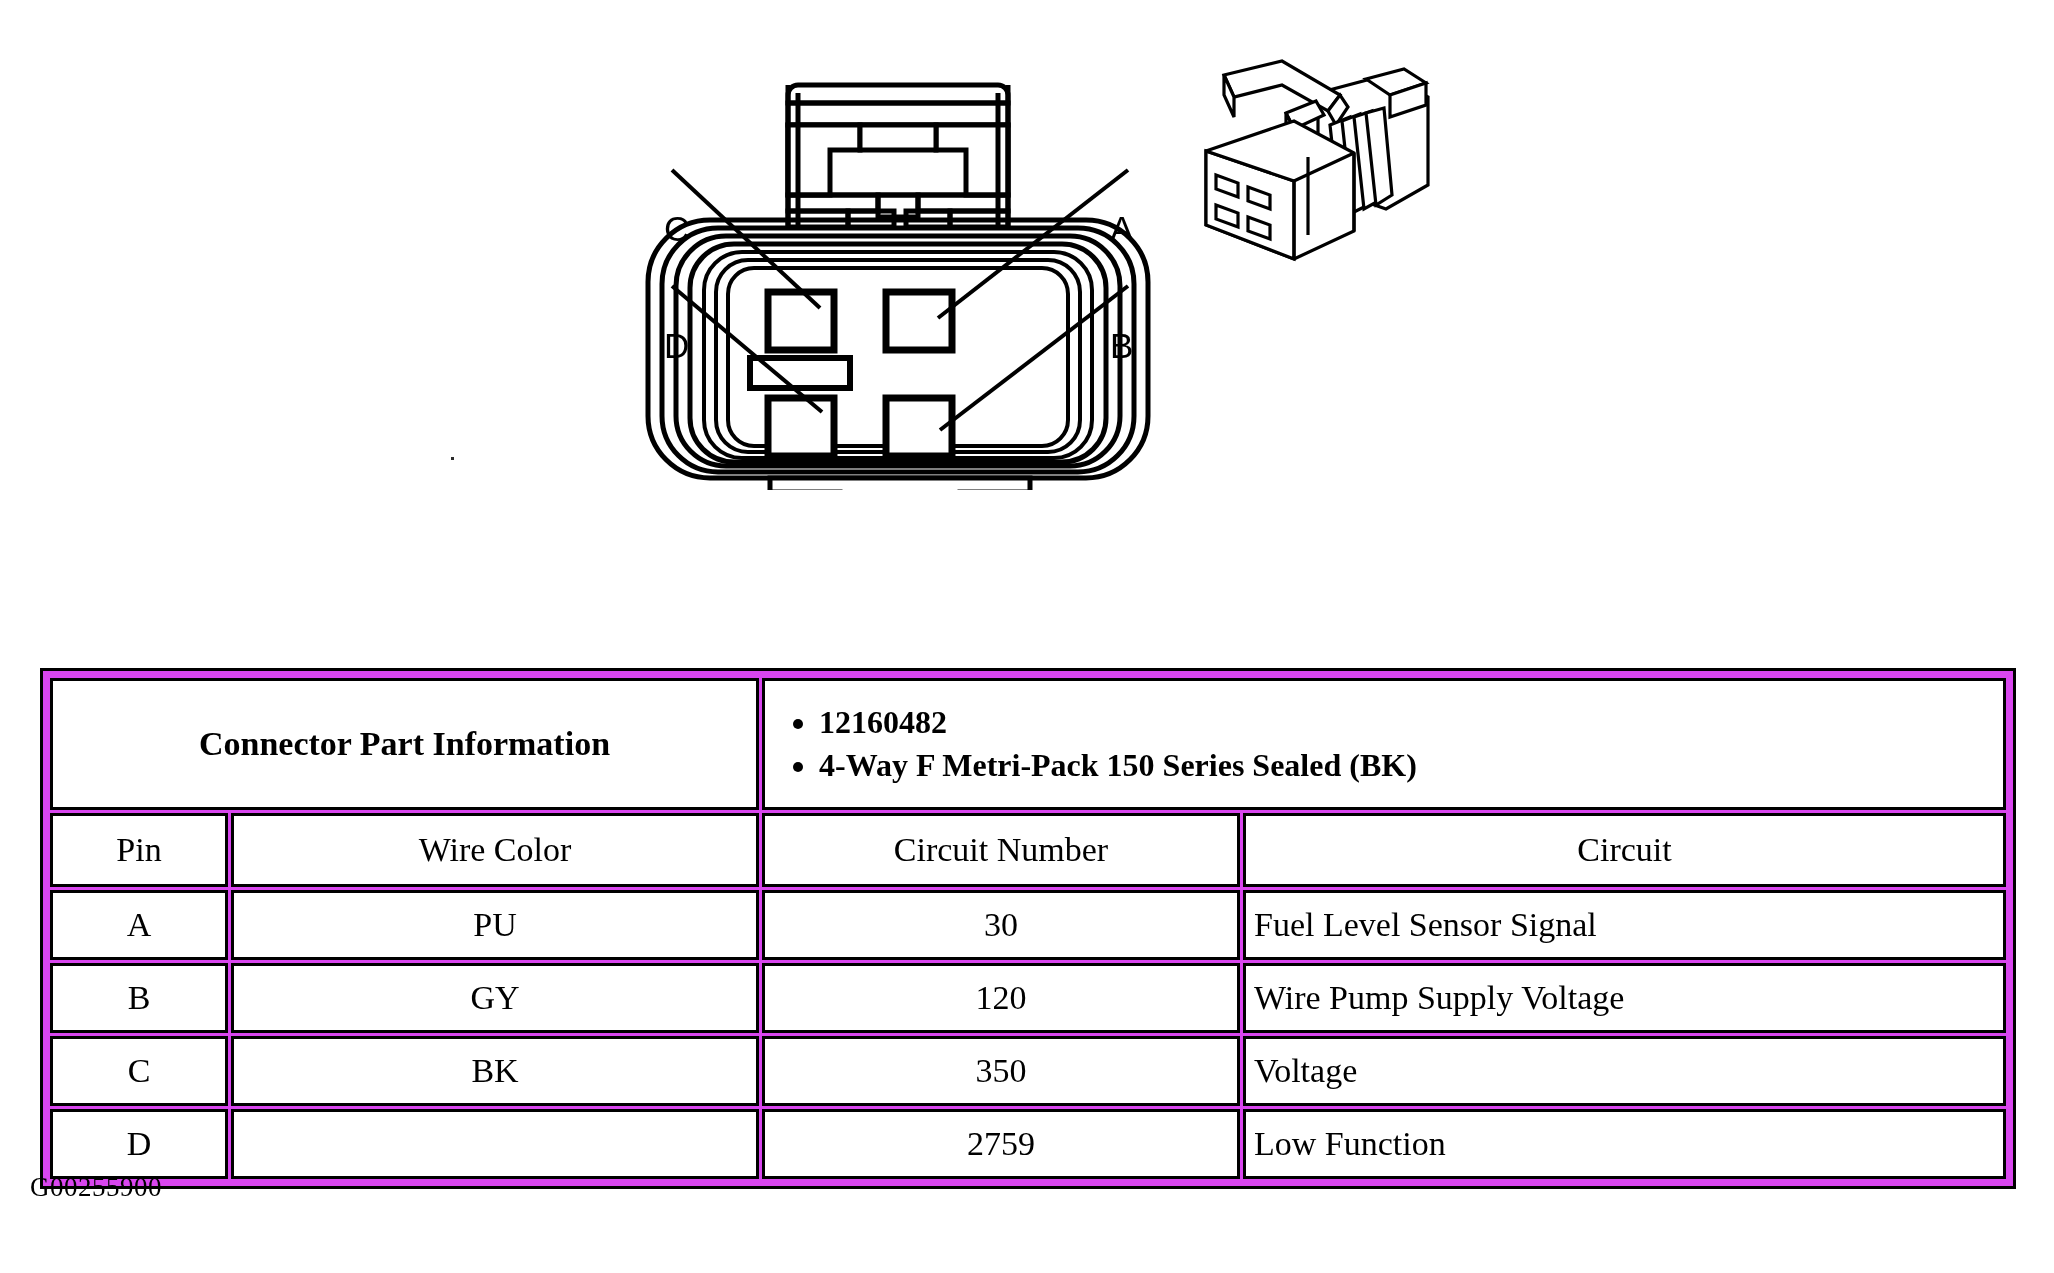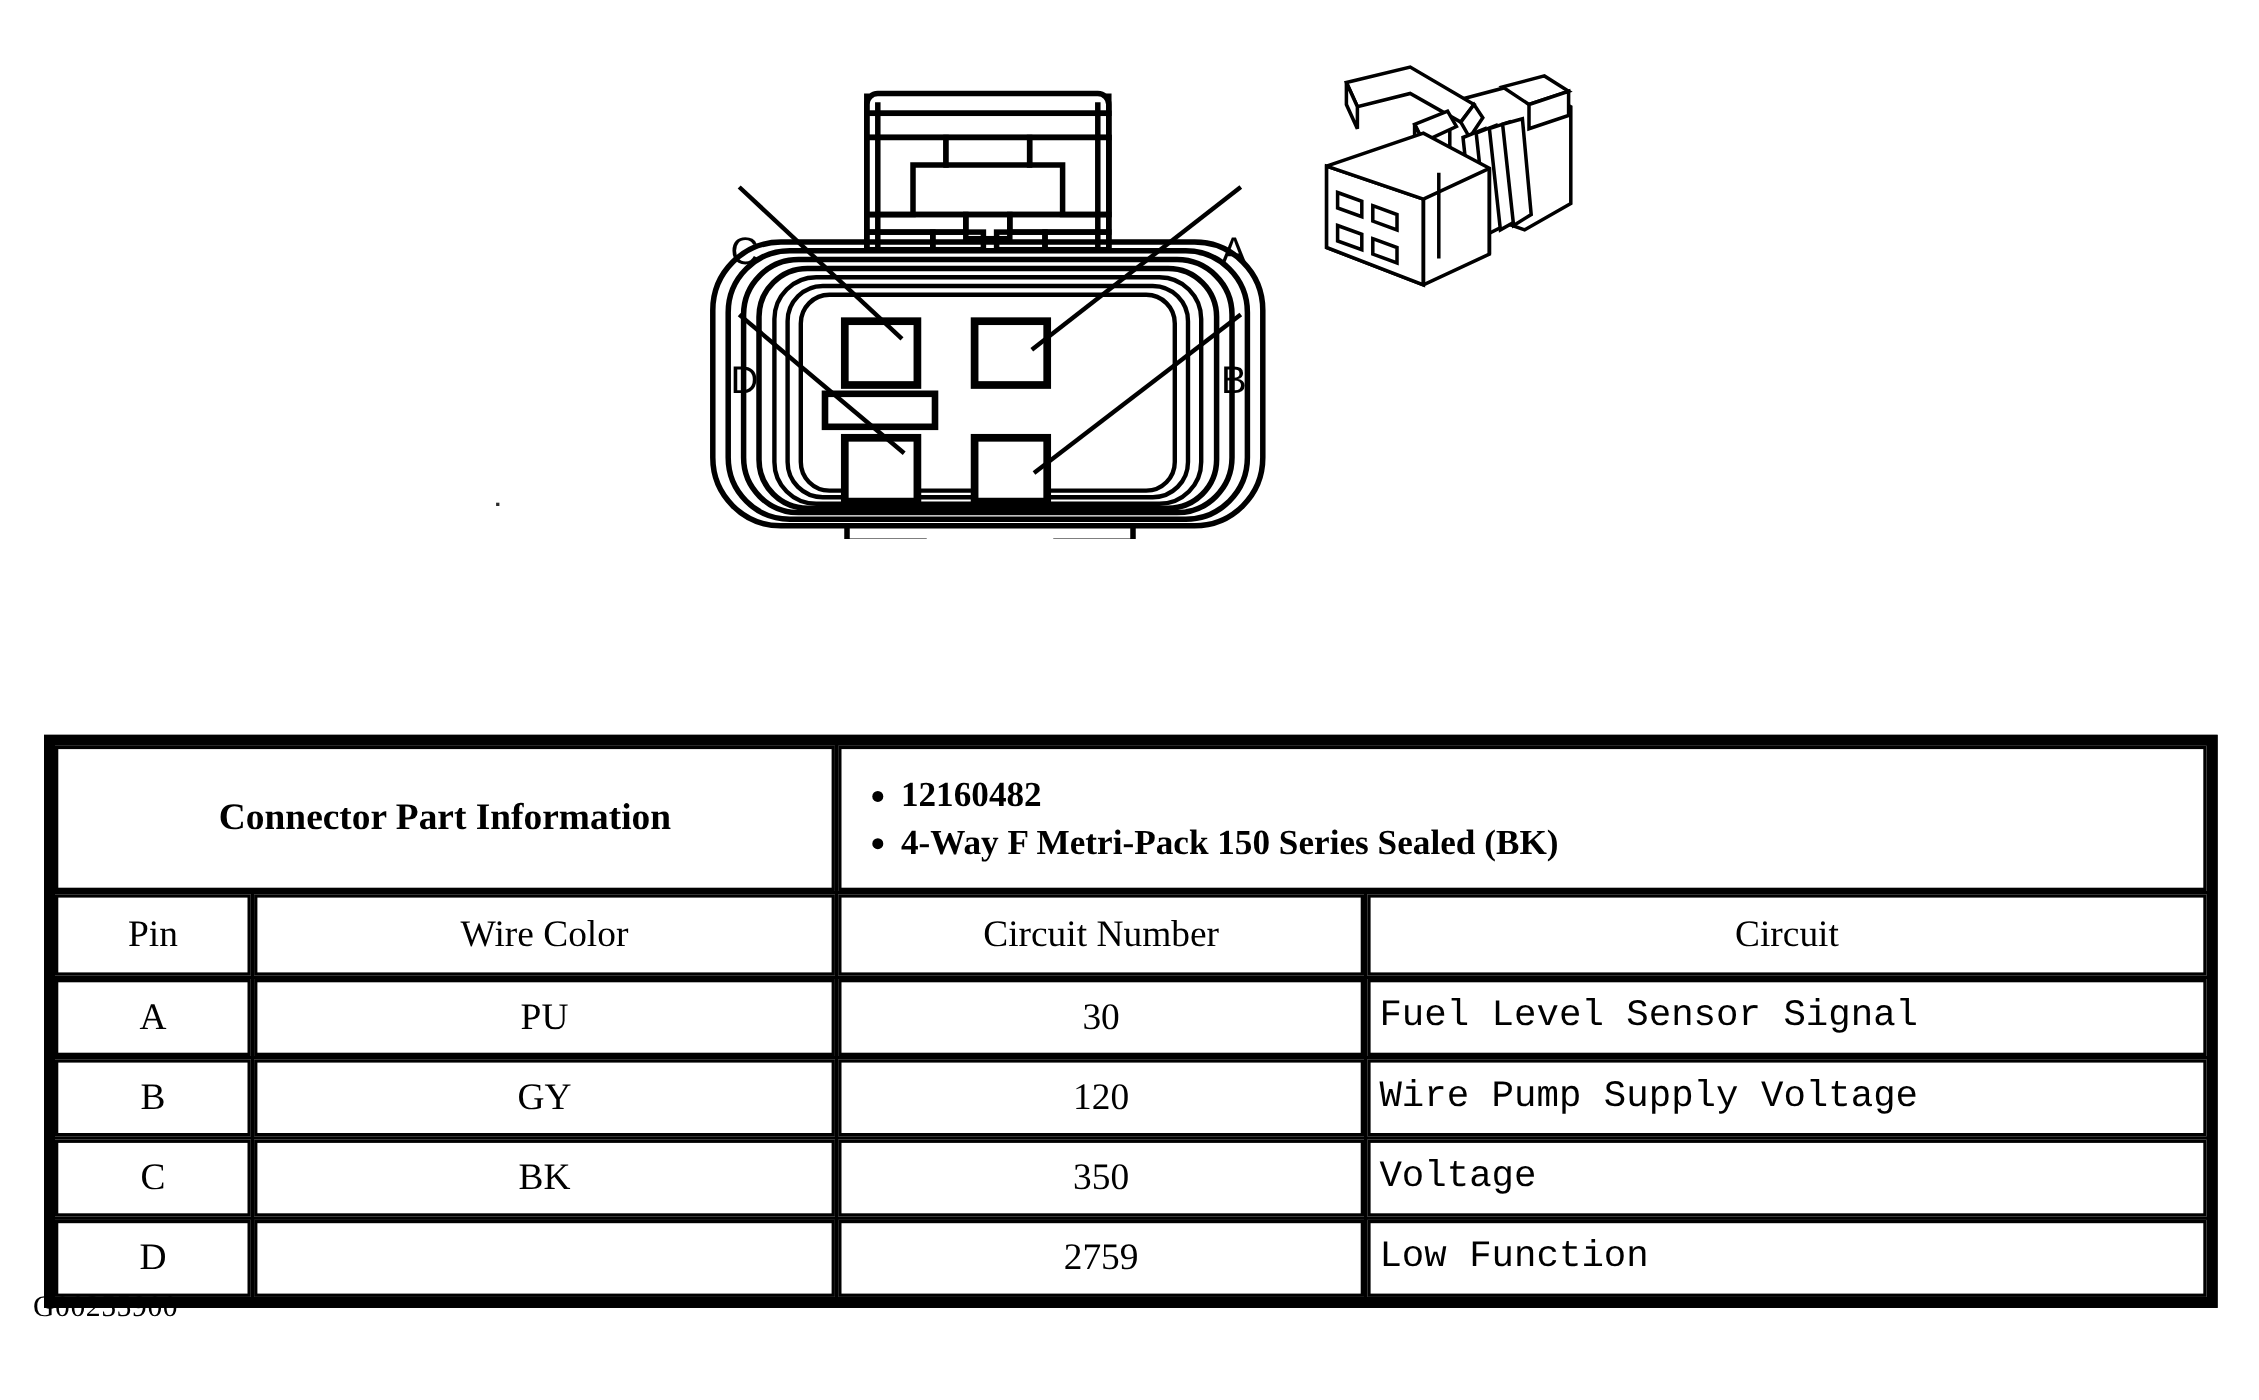--- a/index.html
+++ b/index.html
@@ -61,21 +61,21 @@
 
   
   #conn-table-wrap {
     position: absolute;
     left: 40px;
     top: 668px;
     width: 1976px;
     border: 3px solid #000;
     padding: 4px;
     box-sizing: border-box;
-    background: #000000;
+    background: #d946ef;
   }
   table.conn {
     border-collapse: separate;
     border-spacing: 3px;
     width: 100%;
     table-layout: fixed;
   }
   table.conn td {
     border: 3px solid #000;
     padding: 4px 8px;
@@ -83,21 +83,21 @@
     font-size: 34px;
     line-height: 1.15;
     background: #fff;
   }
   .c-pin      { width: 178px; }
   .c-wire     { width: 528px; }
   .c-circuit  { width: 478px; }
   .c-function { width: auto; }
 
   td.center { text-align: center; }
-  td.left   { text-align: left; font-family: Liberation Mono, monospace; }
+  td.left   { text-align: left; }
 
   td.hdr-part {
     text-align: center;
     font-weight: bold;
     font-size: 38px;
     height: 118px;
   }
   td.hdr-partinfo {
     padding: 10px 10px 10px 26px;
     height: 118px;

